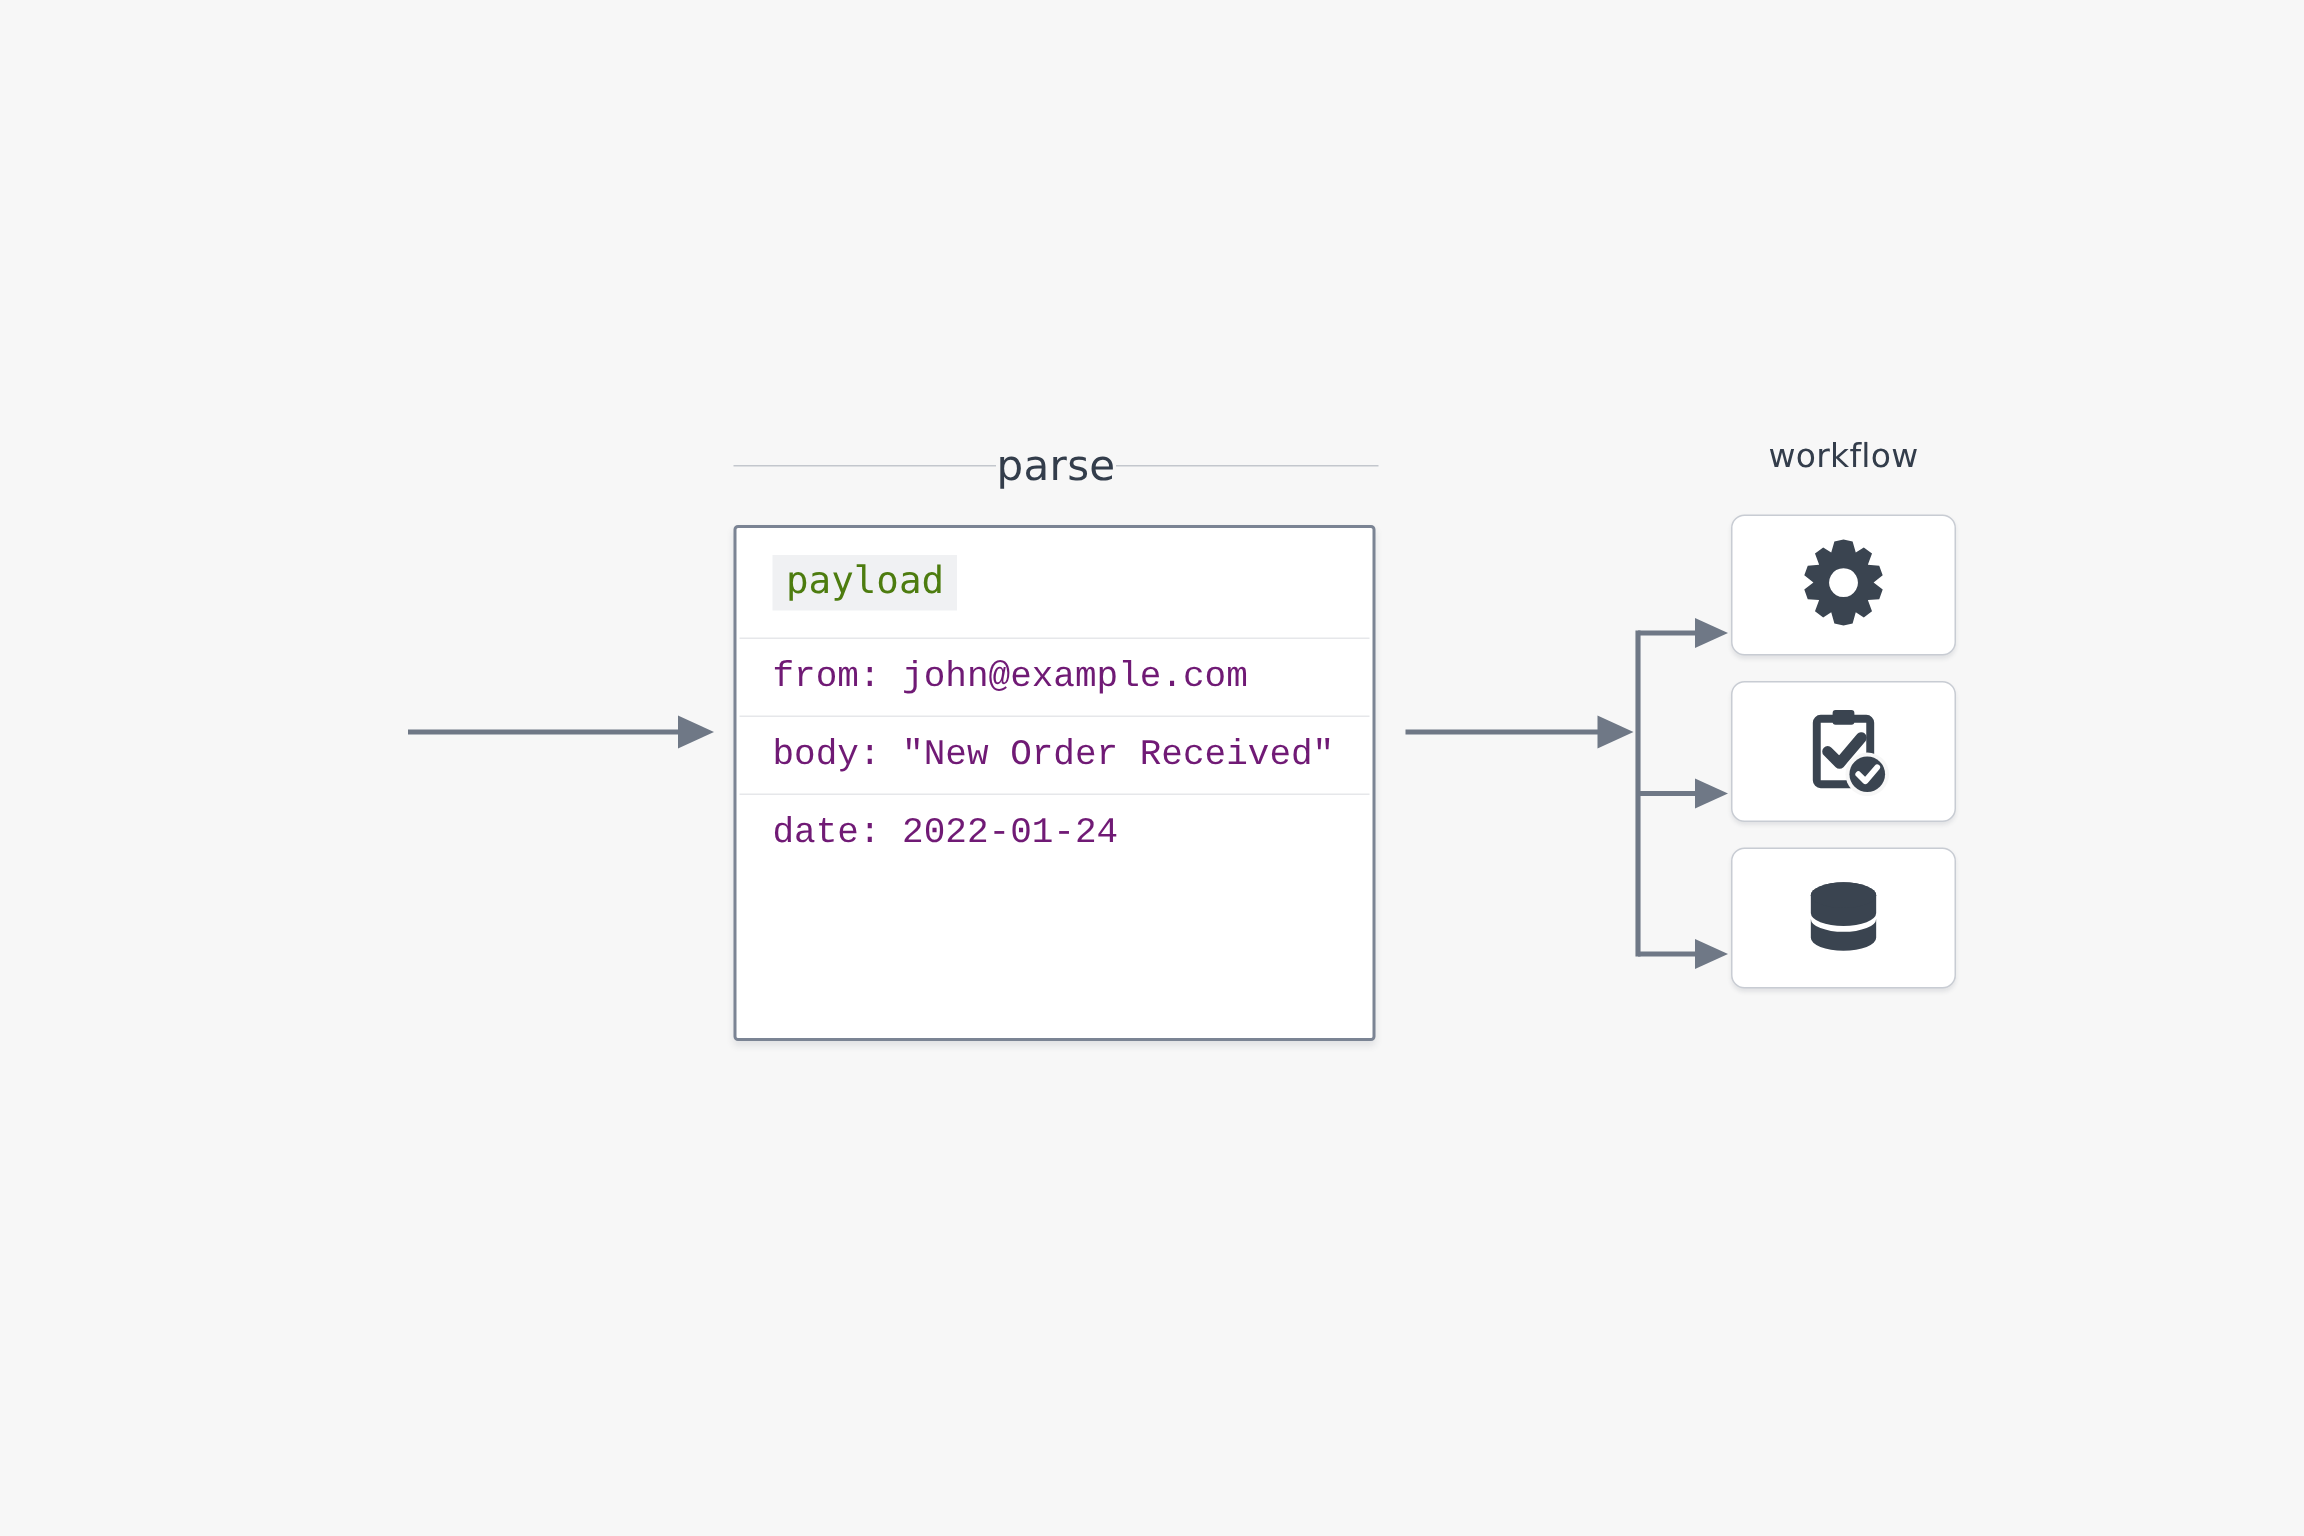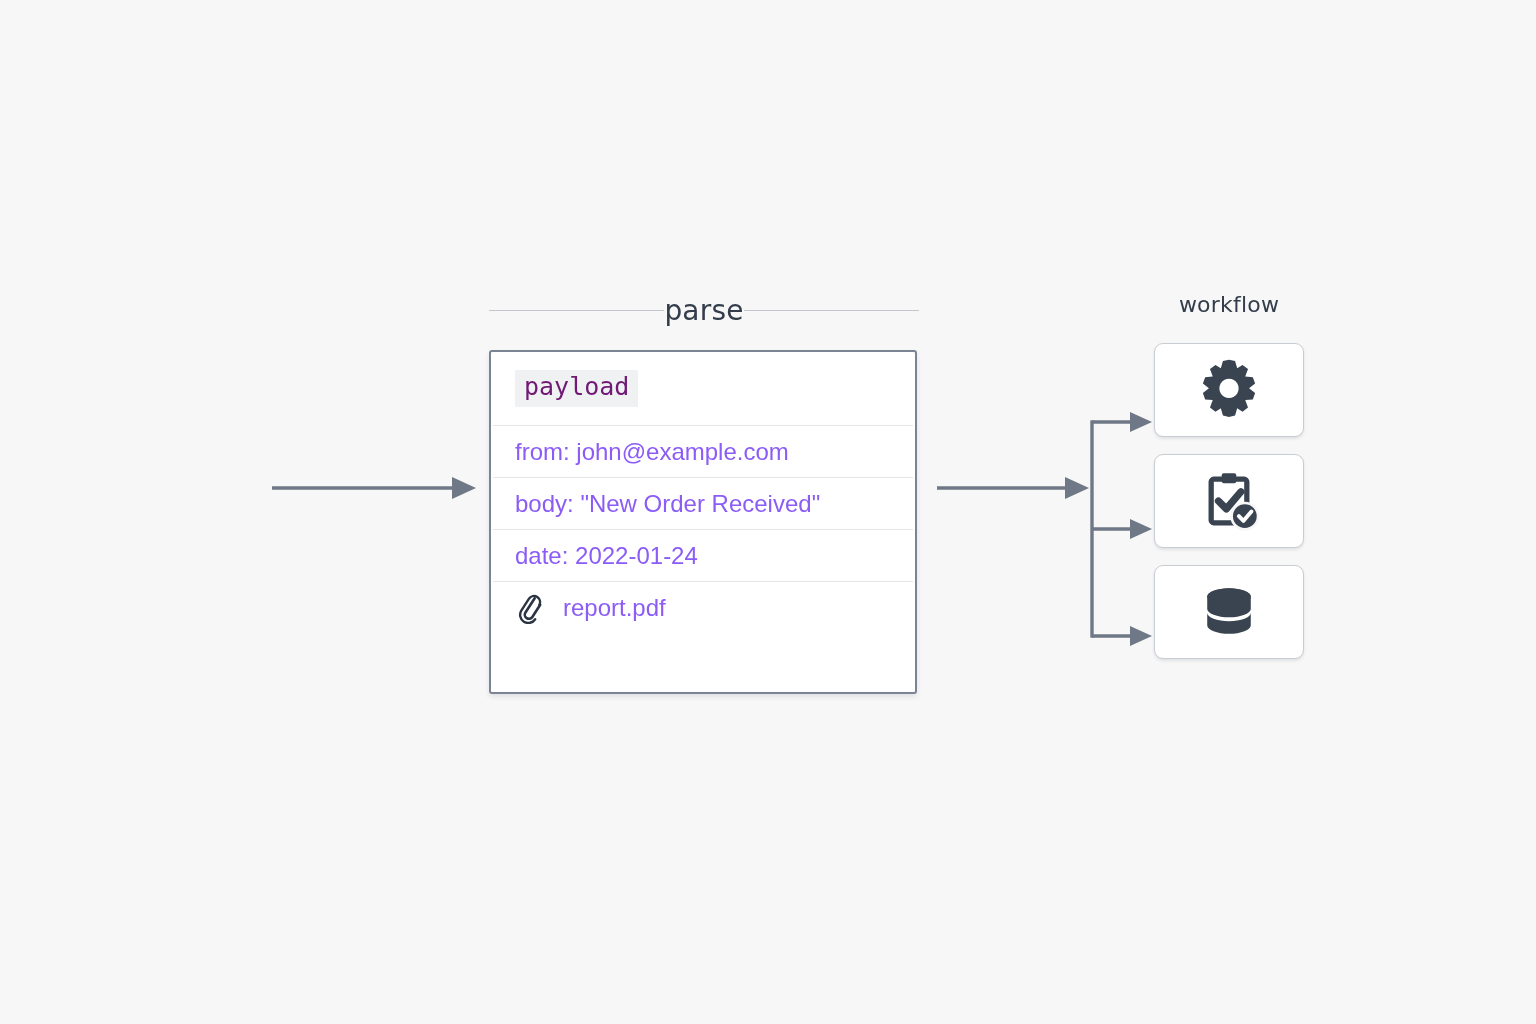--- a/index.html
+++ b/index.html
@@ -89,36 +89,36 @@
   }
   .payload-chip-row {
     height: 73px;
     display: flex;
     align-items: center;
     padding: 0 22px;
     box-sizing: border-box;
   }
   #payload-chip {
     background: #f0f1f3;
-    color: #701a75;
+    color: #4d7c0f;
     font-family: "DejaVu Sans Mono", monospace;
     font-size: 25px;
     padding: 3px 9px 5px 9px;
     line-height: 1.15;
   }
   .payload-row {
     height: 52px;
     display: flex;
     align-items: center;
     padding: 0 22px;
     box-sizing: border-box;
     border-top: 1px solid #e6e7ea;
-    font-family: Liberation Sans, sans-serif;
+    font-family: Liberation Mono, monospace;
     font-size: 24px;
-    color: #8b5cf6;
+    color: #701a75;
     white-space: nowrap;
   }
   #attachment-row {
     gap: 16px;
   }
   #paperclip-icon {
     flex: 0 0 auto;
     width: 32px;
     height: 32px;
     display: block;
@@ -173,27 +173,20 @@
 
     <div id="payload-card">
       <div class="payload-chip-row">
         <span id="payload-chip">payload</span>
       </div>
 
       <div class="payload-row">from: john@example.com</div>
       <div class="payload-row">body: "New Order Received"</div>
       <div class="payload-row">date: 2022-01-24</div>
 
-      <div class="payload-row" id="attachment-row">
-        <svg id="paperclip-icon" viewBox="0 0 32 32">
-          <path d="M23.4 8.6 L11.4 20.6 a4.1 4.1 0 0 0 5.8 5.8 L27.4 16.2" fill="none" stroke="#2b3442" stroke-width="2.6" stroke-linecap="round" transform="translate(-2,-1) rotate(-12 16 16)"></path>
-          <path d="M27.4 16.2 a6.6 6.6 0 0 0 -9.3 -9.3 L7.2 17.8 a8.9 8.9 0 0 0 12.6 12.6" fill="none" stroke="#2b3442" stroke-width="2.6" stroke-linecap="round" transform="translate(-2,-1) rotate(-12 16 16) scale(0.92) translate(1.4,1.4)"></path>
-        </svg>
-        <span>report.pdf</span>
-      </div>
     </div>
   </div>
 
   <svg id="arrow-parse-workflow" class="arrow-svg" viewBox="0 0 160 44">
     <line x1="2" y1="22" x2="134" y2="22" stroke="#6f7886" stroke-width="3.4"></line>
     <path d="M130 11 L154 22 L130 33 Z" fill="#6f7886"></path>
   </svg>
 
   <svg id="arrow-branch" class="arrow-svg" viewBox="0 0 76 250">
     <path d="M6 27 L6 241" fill="none" stroke="#6f7886" stroke-width="3.4" stroke-linecap="square"></path>

